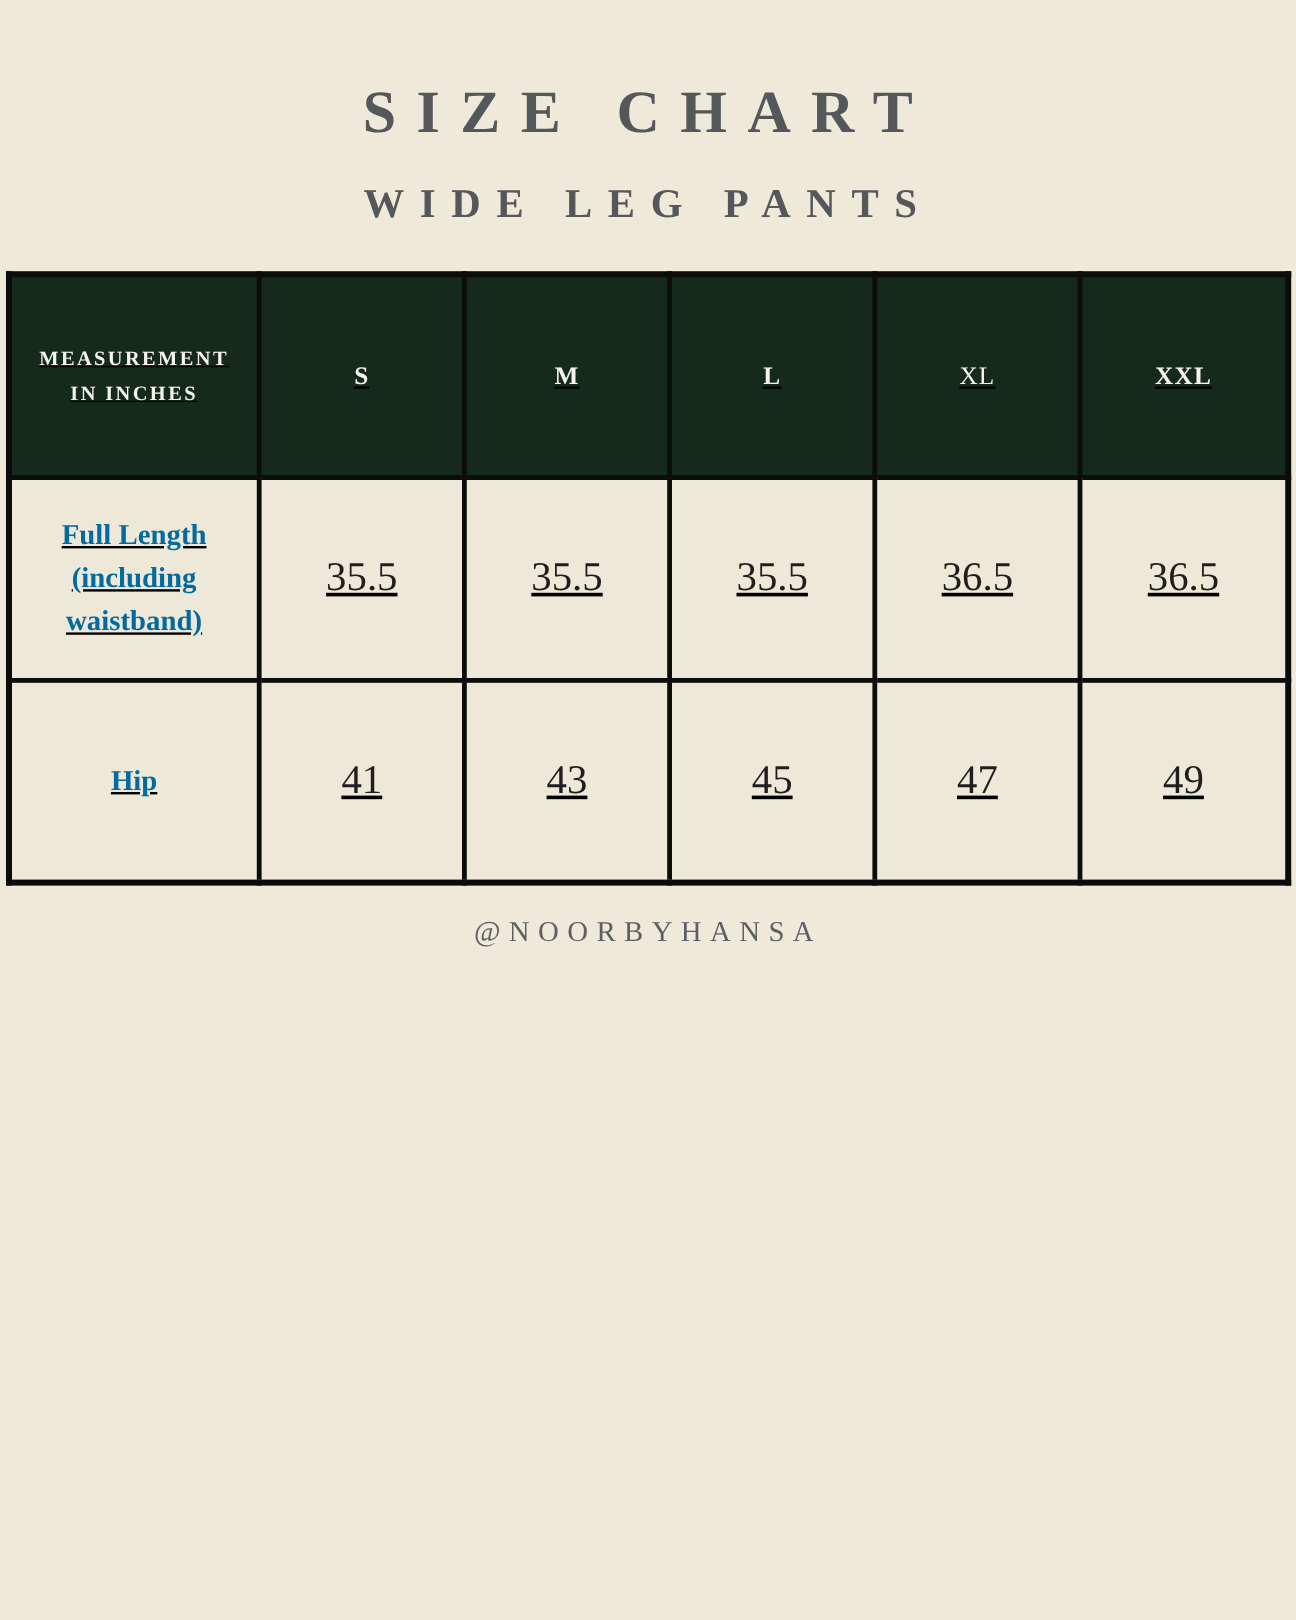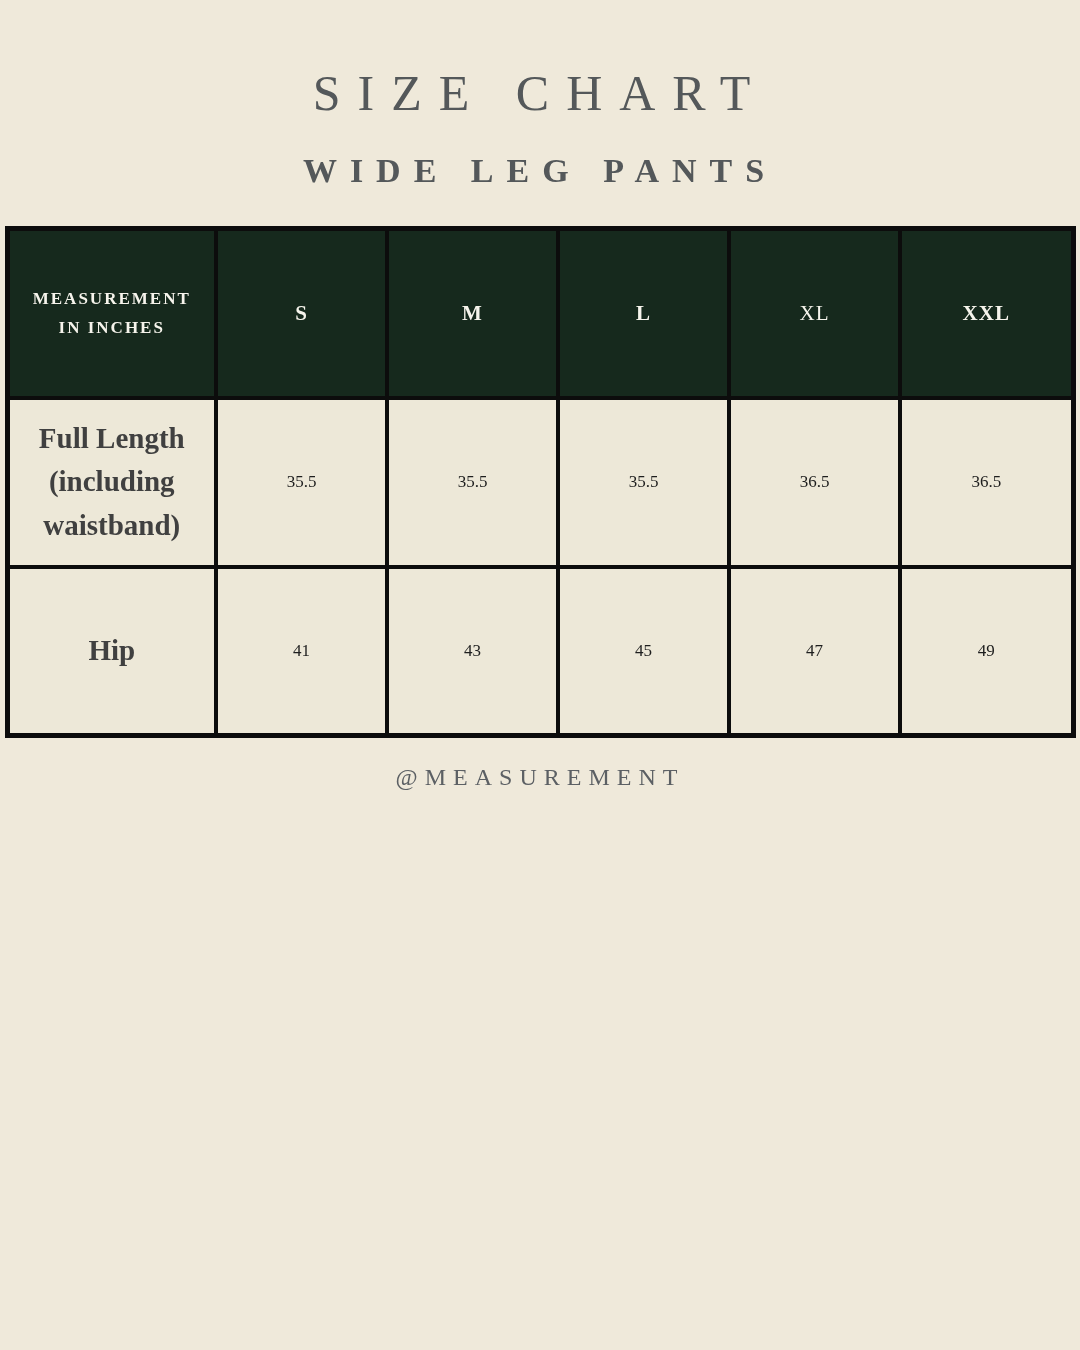--- a/index.html
+++ b/index.html
@@ -11,37 +11,38 @@
     overflow: hidden;
   }
   .header-block {
     text-align: center;
     padding-top: 64px;
   }
   .chart-title {
     font-size: 50px;
     letter-spacing: 17px;
     color: #54585a;
-    font-weight: 400;
+    font-weight: 700;
     white-space: nowrap;
   }
   .chart-subtitle {
     margin-top: 30px;
     font-size: 34px;
     letter-spacing: 13px;
     color: #54585a;
     font-weight: 700;
     white-space: nowrap;
   }
   table.size-table {
     margin: 36px auto 0 auto;
     width: 1066px;
     border-collapse: collapse;
     table-layout: fixed;
     border: 5px solid #0c0c0c;
+    text-decoration: underline;
   }
   .size-table th, .size-table td {
     border: 4px solid #0c0c0c;
     text-align: center;
     vertical-align: middle;
   }
   .size-table thead tr { height: 169px; }
   .size-table tbody tr { height: 169px; }
   .size-table thead th {
     background: #16291d;
@@ -56,28 +57,28 @@
   }
   th.size-head {
     font-size: 21px;
     letter-spacing: 1px;
     font-weight: 700;
   }
   th.size-head.xl-weight { font-weight: 400; }
   td.row-label {
     background: #ede8d8;
     font-weight: 700;
-    font-size: 29px;
-    color: #404040;
+    font-size: 24px;
+    color: #0369a1;
     line-height: 1.5;
     padding: 0 26px;
   }
   td.cell-value {
     background: #ede8d8;
-    font-size: 17px;
+    font-size: 34px;
     color: #1e1e1e;
   }
   .footer-block {
     text-align: center;
     margin-top: 26px;
   }
   .footer-handle {
     font-size: 24px;
     letter-spacing: 7px;
     color: #5c6064;
@@ -125,14 +126,14 @@
       <td class="cell-value">41</td>
       <td class="cell-value">43</td>
       <td class="cell-value">45</td>
       <td class="cell-value">47</td>
       <td class="cell-value">49</td>
     </tr>
   </tbody>
 </table>
 
 <div class="footer-block">
-  <span class="footer-handle">@MEASUREMENT</span>
+  <span class="footer-handle">@NOORBYHANSA</span>
 </div>
 
 </body></html>

